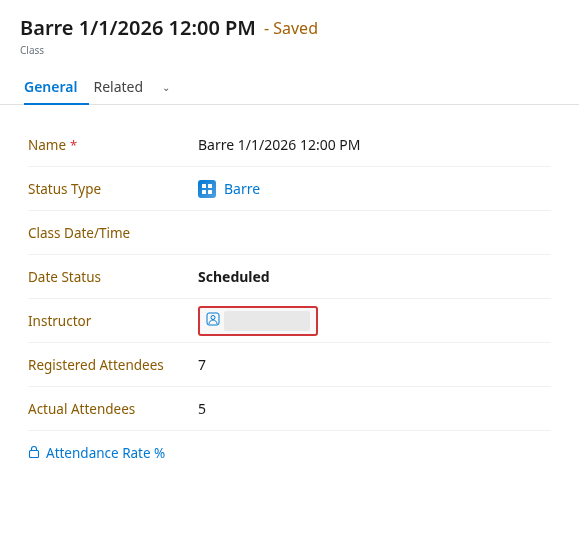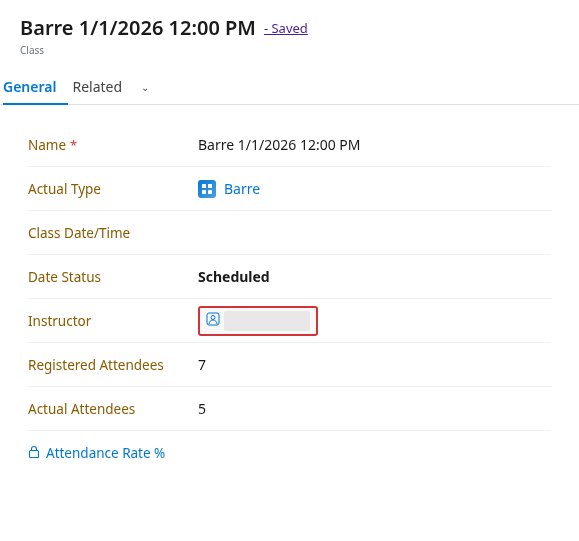--- a/index.html
+++ b/index.html
@@ -19,36 +19,35 @@
       display: flex;
       align-items: center;
       gap: 8px;
     }
     .header-title {
       font-size: 20px;
       font-weight: 600;
       color: #1a1a1a;
     }
     .saved-badge {
-      font-size: 13px;
-      color: #4c1d95;
+      font-size: 16px;
+      color: #a16207;
       font-weight: 400;
-      text-decoration: underline;
     }
     .header-subtitle {
       font-size: 10px;
       color: #6c757d;
       margin-top: 2px;
     }
 
     .tabs {
       display: flex;
       align-items: center;
       border-bottom: 1px solid #e0e0e0;
-      padding: 0 3px;
+      padding: 0 24px;
       margin-top: 8px;
     }
     .tab {
       padding: 8px 12px 8px 0;
       margin-right: 4px;
       font-size: 14px;
       cursor: pointer;
       color: #444;
       position: relative;
       display: flex;
@@ -199,21 +198,21 @@
   <div class="form-row">
     <div class="field-label">
       <span>Name</span>
       <span class="required-star">*</span>
     </div>
     <div class="field-value">Barre 1/1/2026 12:00 PM</div>
   </div>
 
   <div class="form-row">
     <div class="field-label">
-      <span>Actual Type</span>
+      <span>Status Type</span>
     </div>
     <div class="field-value">
       <span class="class-type-icon">
         <svg width="12" height="12" viewBox="0 0 12 12">
           <rect x="1" y="1" width="4" height="4" fill="white" rx="0.5"></rect>
           <rect x="7" y="1" width="4" height="4" fill="white" rx="0.5"></rect>
           <rect x="1" y="7" width="4" height="4" fill="white" rx="0.5"></rect>
           <rect x="7" y="7" width="4" height="4" fill="white" rx="0.5"></rect>
         </svg>
       </span>

